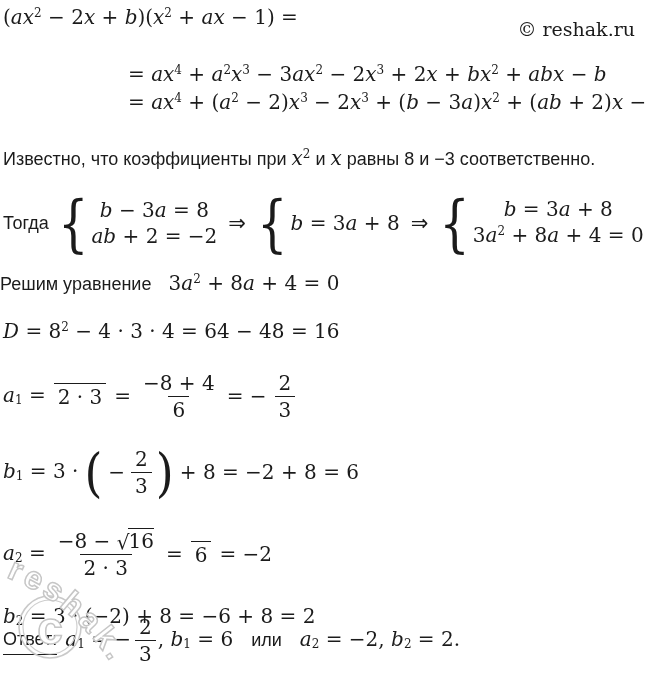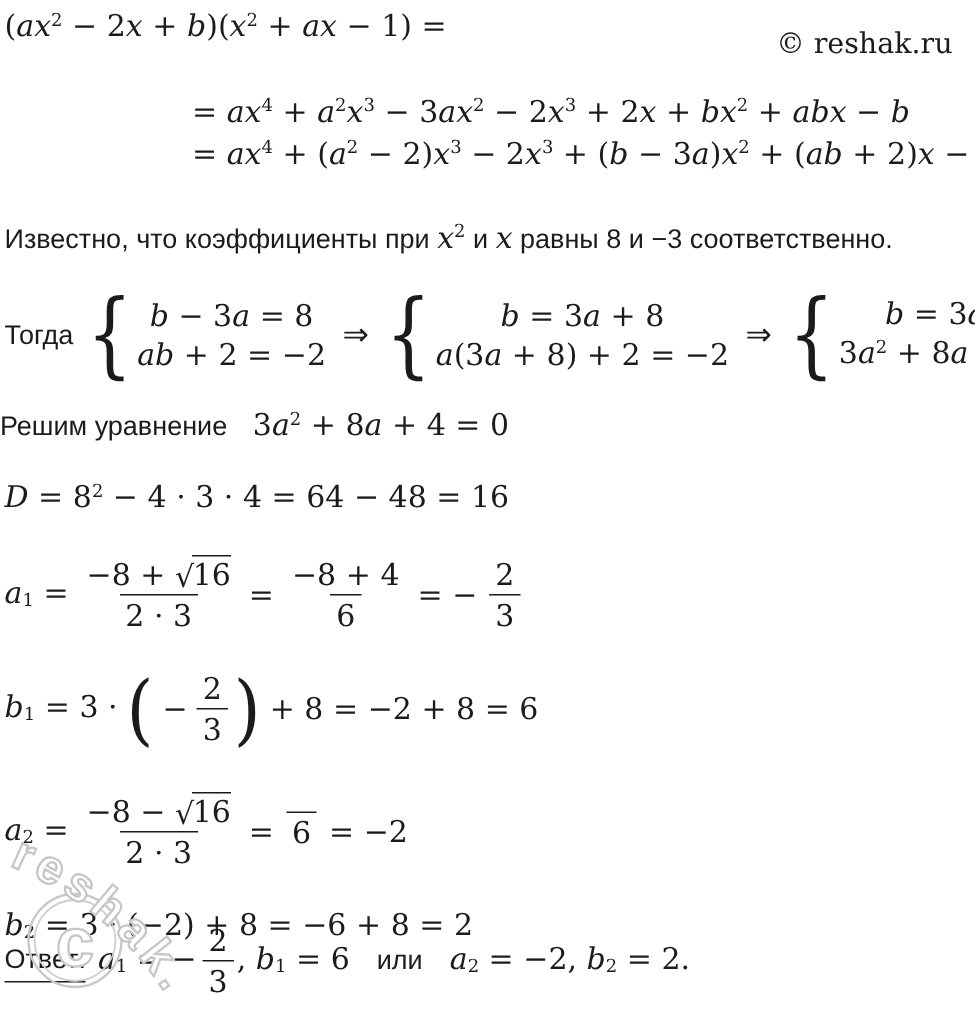--- a/index.html
+++ b/index.html
@@ -56,21 +56,20 @@
       <span class="sysrows">
         <span class="m"><i>b</i> − 3<i>a</i> = 8</span>
         <span class="m"><i>a</i><i>b</i> + 2 = −2</span>
       </span>
     </span>
     <span class="arrow">⇒</span>
     <span class="system">
       <span class="brace m">{</span>
       <span class="sysrows">
         <span class="m"><i>b</i> = 3<i>a</i> + 8</span>
-        <span class="m"><i>a</i>(3<i>a</i> + 8) + 2 = −2</span>
       </span>
     </span>
     <span class="arrow">⇒</span>
     <span class="system">
       <span class="brace m">{</span>
       <span class="sysrows">
         <span class="m"><i>b</i> = 3<i>a</i> + 8</span>
         <span class="m">3<i>a</i><sup>2</sup> + 8<i>a</i> + 4 = 0</span>
       </span>
     </span>
@@ -79,21 +78,20 @@
   <div class="abs" style="left:0;top:269px">
     <span class="rus">Решим уравнение</span>
     <span class="m" style="margin-left:12px">3<i>a</i><sup>2</sup> + 8<i>a</i> + 4 = 0</span>
   </div>
 
   <div class="abs m" style="left:3px;top:317px"><i>D</i> = 8<sup>2</sup> − 4 · 3 · 4 = 64 − 48 = 16</div>
 
   <div class="abs fline" style="left:3px;top:362px;height:68px">
     <span class="m"><i>a</i><sub>1</sub> =</span>
     <span class="frac m">
-      <span class="num">−8 + <span class="rt">√</span><span class="rad">16</span></span>
       <span class="den">2 · 3</span>
     </span>
     <span class="m">=</span>
     <span class="frac m">
       <span class="num">−8 + 4</span>
       <span class="den">6</span>
     </span>
     <span class="m">= −</span>
     <span class="frac m">
       <span class="num">2</span>

